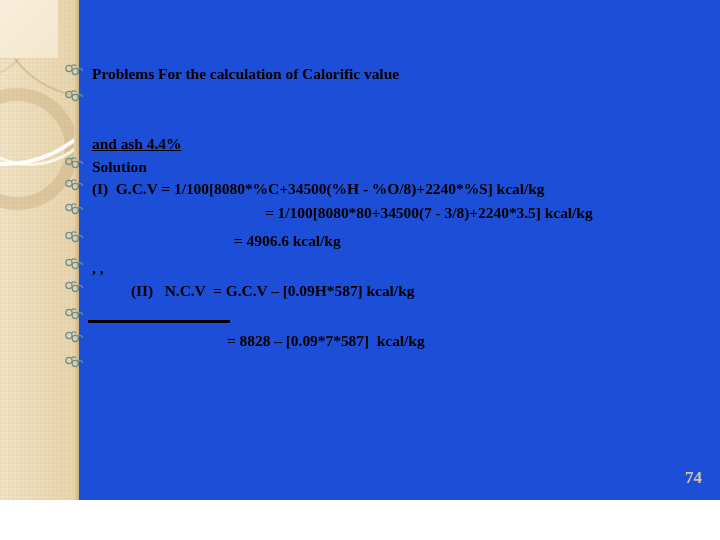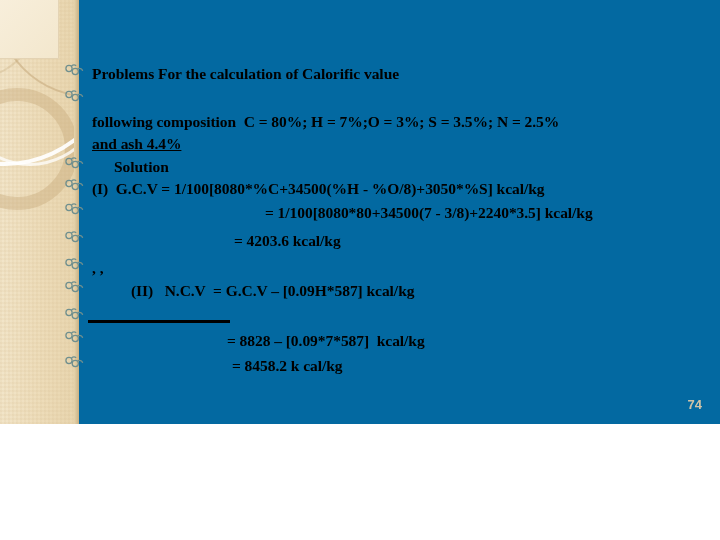--- a/index.html
+++ b/index.html
@@ -7,22 +7,22 @@
     margin: 0;
     padding: 0;
     background: #ffffff;
   }
   body {
     font-family: "Liberation Serif", "DejaVu Serif", serif;
   }
   #slide {
     position: relative;
     width: 720px;
-    height: 424px;
-    background: #0369a1;
+    height: 500px;
+    background: #1d4ed8;
     overflow: hidden;
   }
 
   
   .deco-band {
     position: absolute;
     left: 0; top: 0;
     width: 78px; height: 540px;
     background:
       repeating-linear-gradient(0deg, rgba(214,189,145,0.14) 0 2px, rgba(255,255,255,0) 2px 4px),
@@ -125,23 +125,23 @@
     position: absolute;
     background: #000000;
     height: 3px;
   }
 
   .pagenum {
     position: absolute;
     right: 18px;
     bottom: 12px;
     color: #cfc3a8;
-    font-size: 13px;
+    font-size: 17px;
     font-weight: bold;
-    font-family: Liberation Sans, sans-serif;
+    font-family: Liberation Serif, serif;
   }
 </style>
 </head>
 <body>
 
 <div id="slide">
 
   <div class="deco-band">
     <div class="arc-tan-2"></div>
     <div class="ring"></div>
@@ -167,44 +167,43 @@
       <div class="bullet" style="top: 90px;">
         <svg width="20" height="12" viewBox="0 0 20 12" aria-hidden="true">
           <g fill="none" stroke="#6f8f8e" stroke-width="1.25">
             <circle cx="5" cy="4.4" r="3.1"></circle>
             <circle cx="11.3" cy="7.4" r="3.1"></circle>
             <path d="M13.6 4.6c2.6-0.6 4.6 0.6 5.1 2.3"></path>
             <path d="M7.4 2.1c1.6-1.3 3.6-1.3 4.8-0.2"></path>
           </g>
         </svg>
       </div>
-      <div class="line txt" style="top: 110px; left: 92px;">following composition  C = 80%; H = 7%;O = 3%; S = 3.5%; N = 2.5%</div>
       <div class="line txt" style="top: 132px; left: 92px; text-decoration: underline;">and ash 4.4%</div>
       <div class="bullet" style="top: 157px;">
         <svg width="20" height="12" viewBox="0 0 20 12" aria-hidden="true">
           <g fill="none" stroke="#6f8f8e" stroke-width="1.25">
             <circle cx="5" cy="4.4" r="3.1"></circle>
             <circle cx="11.3" cy="7.4" r="3.1"></circle>
             <path d="M13.6 4.6c2.6-0.6 4.6 0.6 5.1 2.3"></path>
             <path d="M7.4 2.1c1.6-1.3 3.6-1.3 4.8-0.2"></path>
           </g>
         </svg>
       </div>
-      <div class="line txt" style="top: 155px; left: 92px; margin-left: 22px;">Solution</div>
+      <div class="line txt" style="top: 155px; left: 92px;">Solution</div>
       <div class="bullet" style="top: 179px;">
         <svg width="20" height="12" viewBox="0 0 20 12" aria-hidden="true">
           <g fill="none" stroke="#6f8f8e" stroke-width="1.25">
             <circle cx="5" cy="4.4" r="3.1"></circle>
             <circle cx="11.3" cy="7.4" r="3.1"></circle>
             <path d="M13.6 4.6c2.6-0.6 4.6 0.6 5.1 2.3"></path>
             <path d="M7.4 2.1c1.6-1.3 3.6-1.3 4.8-0.2"></path>
           </g>
         </svg>
       </div>
-      <div class="line txt" style="top: 177px; left: 92px;">(I)  G.C.V = 1/100[8080*%C+34500(%H - %O/8)+3050*%S] kcal/kg</div>
+      <div class="line txt" style="top: 177px; left: 92px;">(I)  G.C.V = 1/100[8080*%C+34500(%H - %O/8)+2240*%S] kcal/kg</div>
       <div class="bullet" style="top: 203px;">
         <svg width="20" height="12" viewBox="0 0 20 12" aria-hidden="true">
           <g fill="none" stroke="#6f8f8e" stroke-width="1.25">
             <circle cx="5" cy="4.4" r="3.1"></circle>
             <circle cx="11.3" cy="7.4" r="3.1"></circle>
             <path d="M13.6 4.6c2.6-0.6 4.6 0.6 5.1 2.3"></path>
             <path d="M7.4 2.1c1.6-1.3 3.6-1.3 4.8-0.2"></path>
           </g>
         </svg>
       </div>
@@ -212,21 +211,21 @@
       <div class="bullet" style="top: 231px;">
         <svg width="20" height="12" viewBox="0 0 20 12" aria-hidden="true">
           <g fill="none" stroke="#6f8f8e" stroke-width="1.25">
             <circle cx="5" cy="4.4" r="3.1"></circle>
             <circle cx="11.3" cy="7.4" r="3.1"></circle>
             <path d="M13.6 4.6c2.6-0.6 4.6 0.6 5.1 2.3"></path>
             <path d="M7.4 2.1c1.6-1.3 3.6-1.3 4.8-0.2"></path>
           </g>
         </svg>
       </div>
-      <div class="line txt" style="top: 229px; left: 234px;">= 4203.6 kcal/kg</div>
+      <div class="line txt" style="top: 229px; left: 234px;">= 4906.6 kcal/kg</div>
       <div class="bullet" style="top: 258px;">
         <svg width="20" height="12" viewBox="0 0 20 12" aria-hidden="true">
           <g fill="none" stroke="#6f8f8e" stroke-width="1.25">
             <circle cx="5" cy="4.4" r="3.1"></circle>
             <circle cx="11.3" cy="7.4" r="3.1"></circle>
             <path d="M13.6 4.6c2.6-0.6 4.6 0.6 5.1 2.3"></path>
             <path d="M7.4 2.1c1.6-1.3 3.6-1.3 4.8-0.2"></path>
           </g>
         </svg>
       </div>
@@ -267,17 +266,16 @@
       <div class="bullet" style="top: 356px;">
         <svg width="20" height="12" viewBox="0 0 20 12" aria-hidden="true">
           <g fill="none" stroke="#6f8f8e" stroke-width="1.25">
             <circle cx="5" cy="4.4" r="3.1"></circle>
             <circle cx="11.3" cy="7.4" r="3.1"></circle>
             <path d="M13.6 4.6c2.6-0.6 4.6 0.6 5.1 2.3"></path>
             <path d="M7.4 2.1c1.6-1.3 3.6-1.3 4.8-0.2"></path>
           </g>
         </svg>
       </div>
-      <div class="line txt" style="top: 354px; left: 232px;">= 8458.2 k cal/kg</div>
     </div>
 
   <div class="pagenum">74</div>
 </div>
 
 </body></html>

